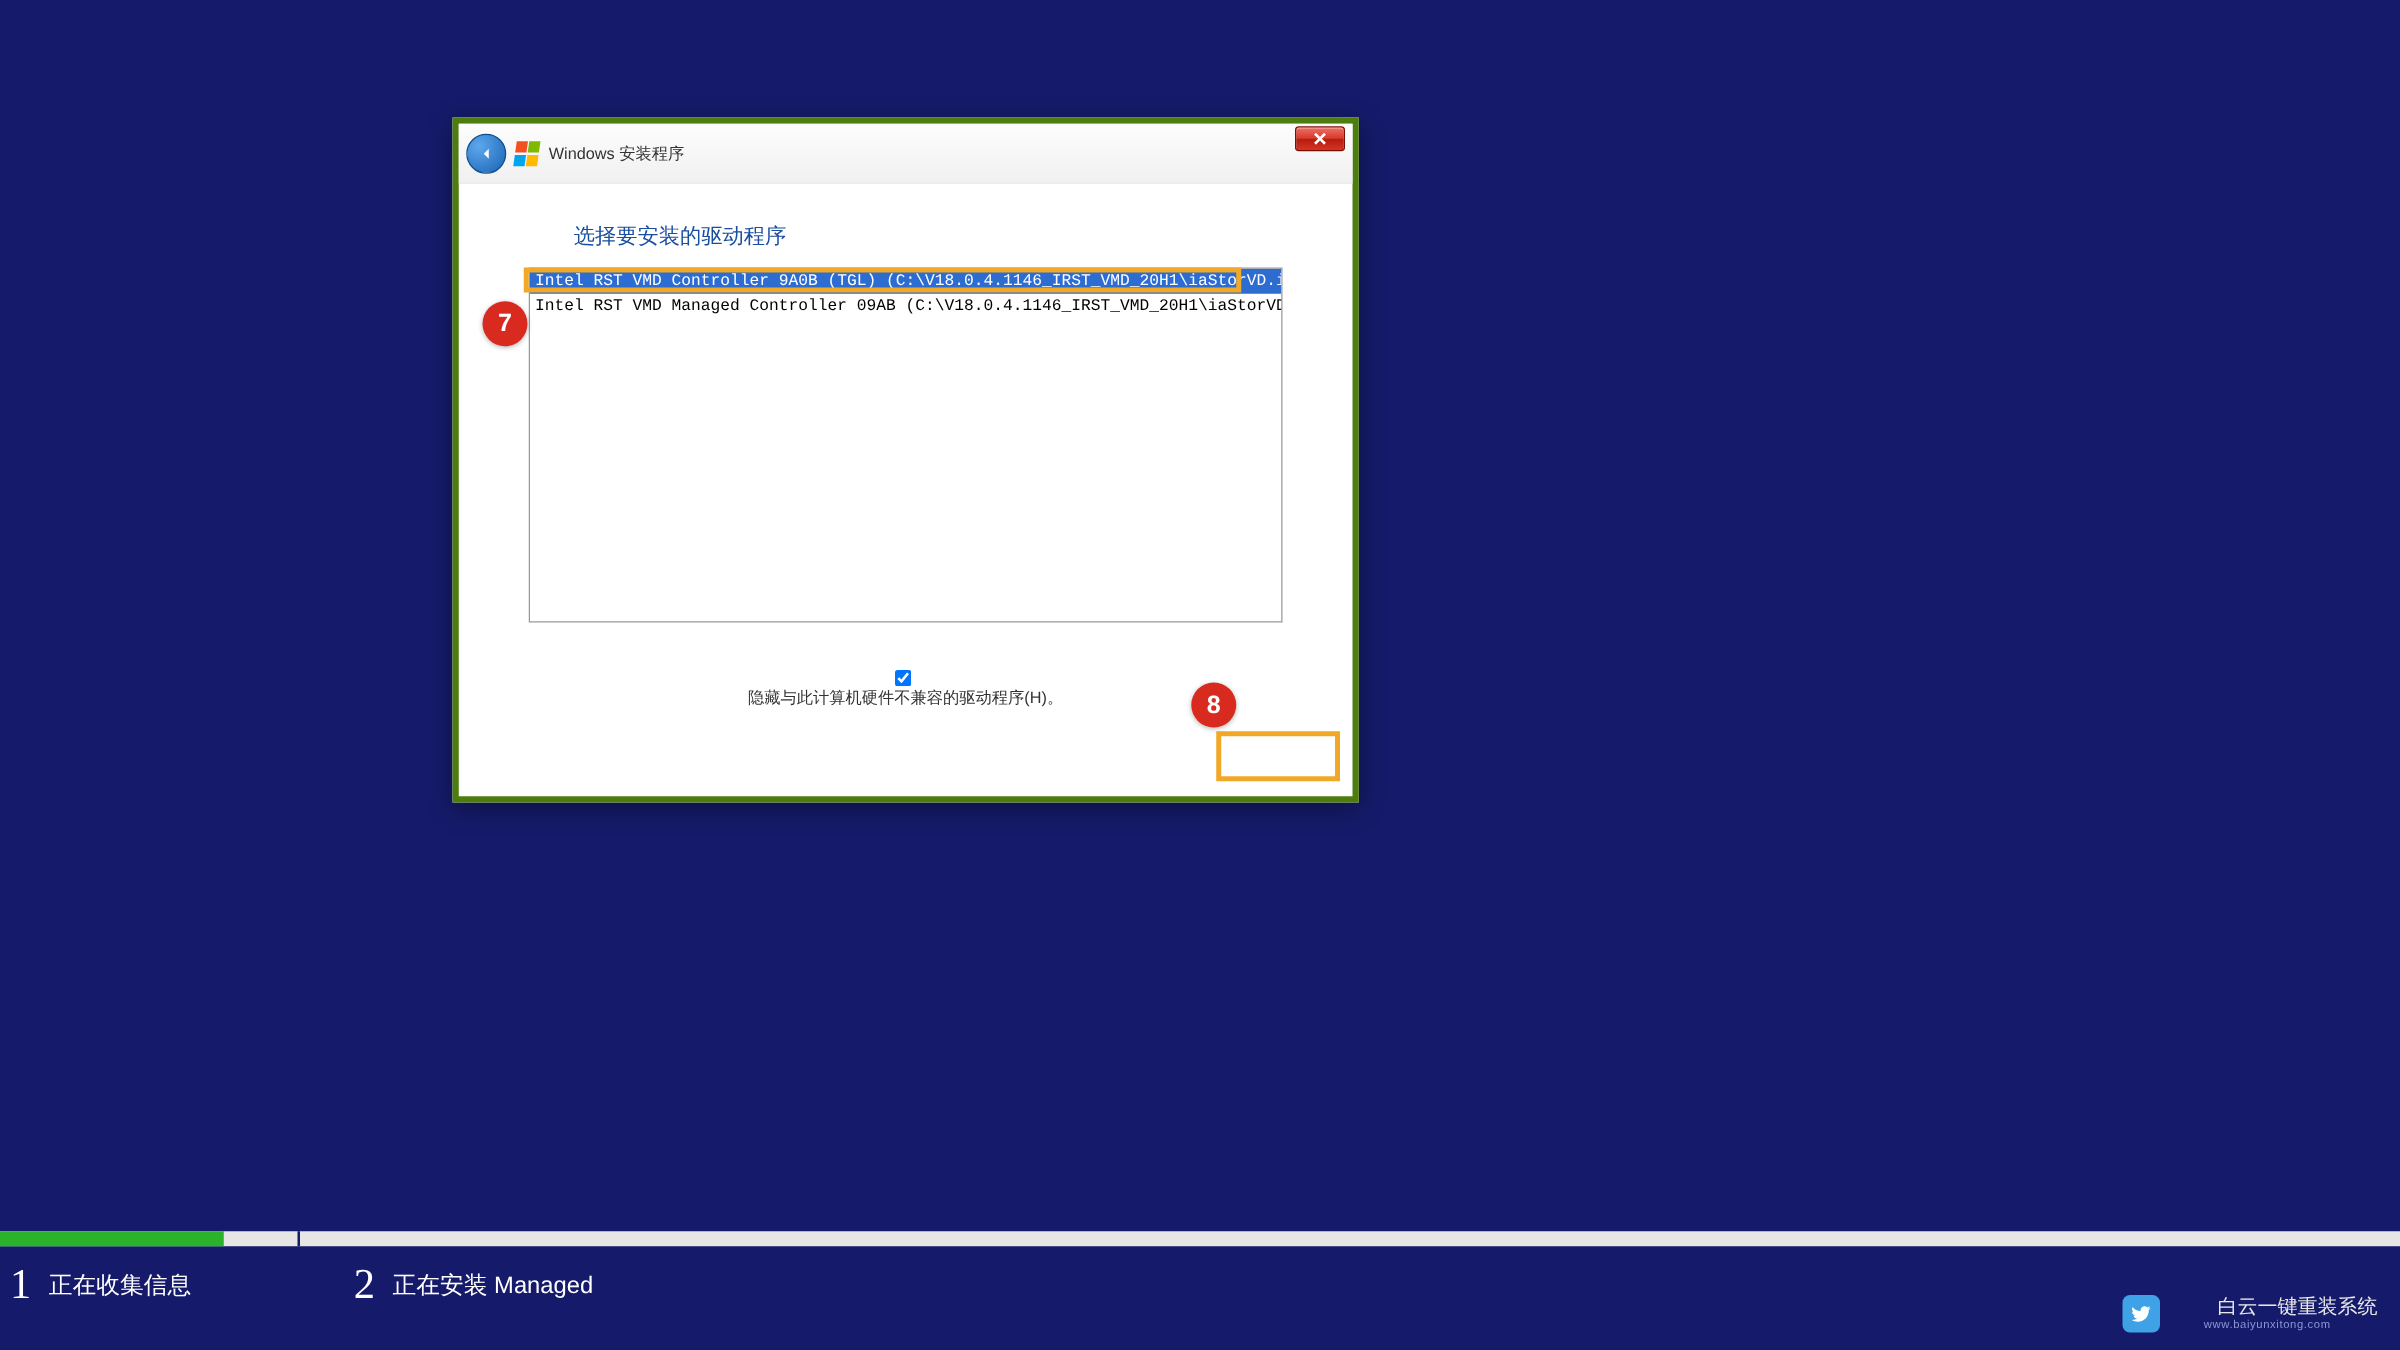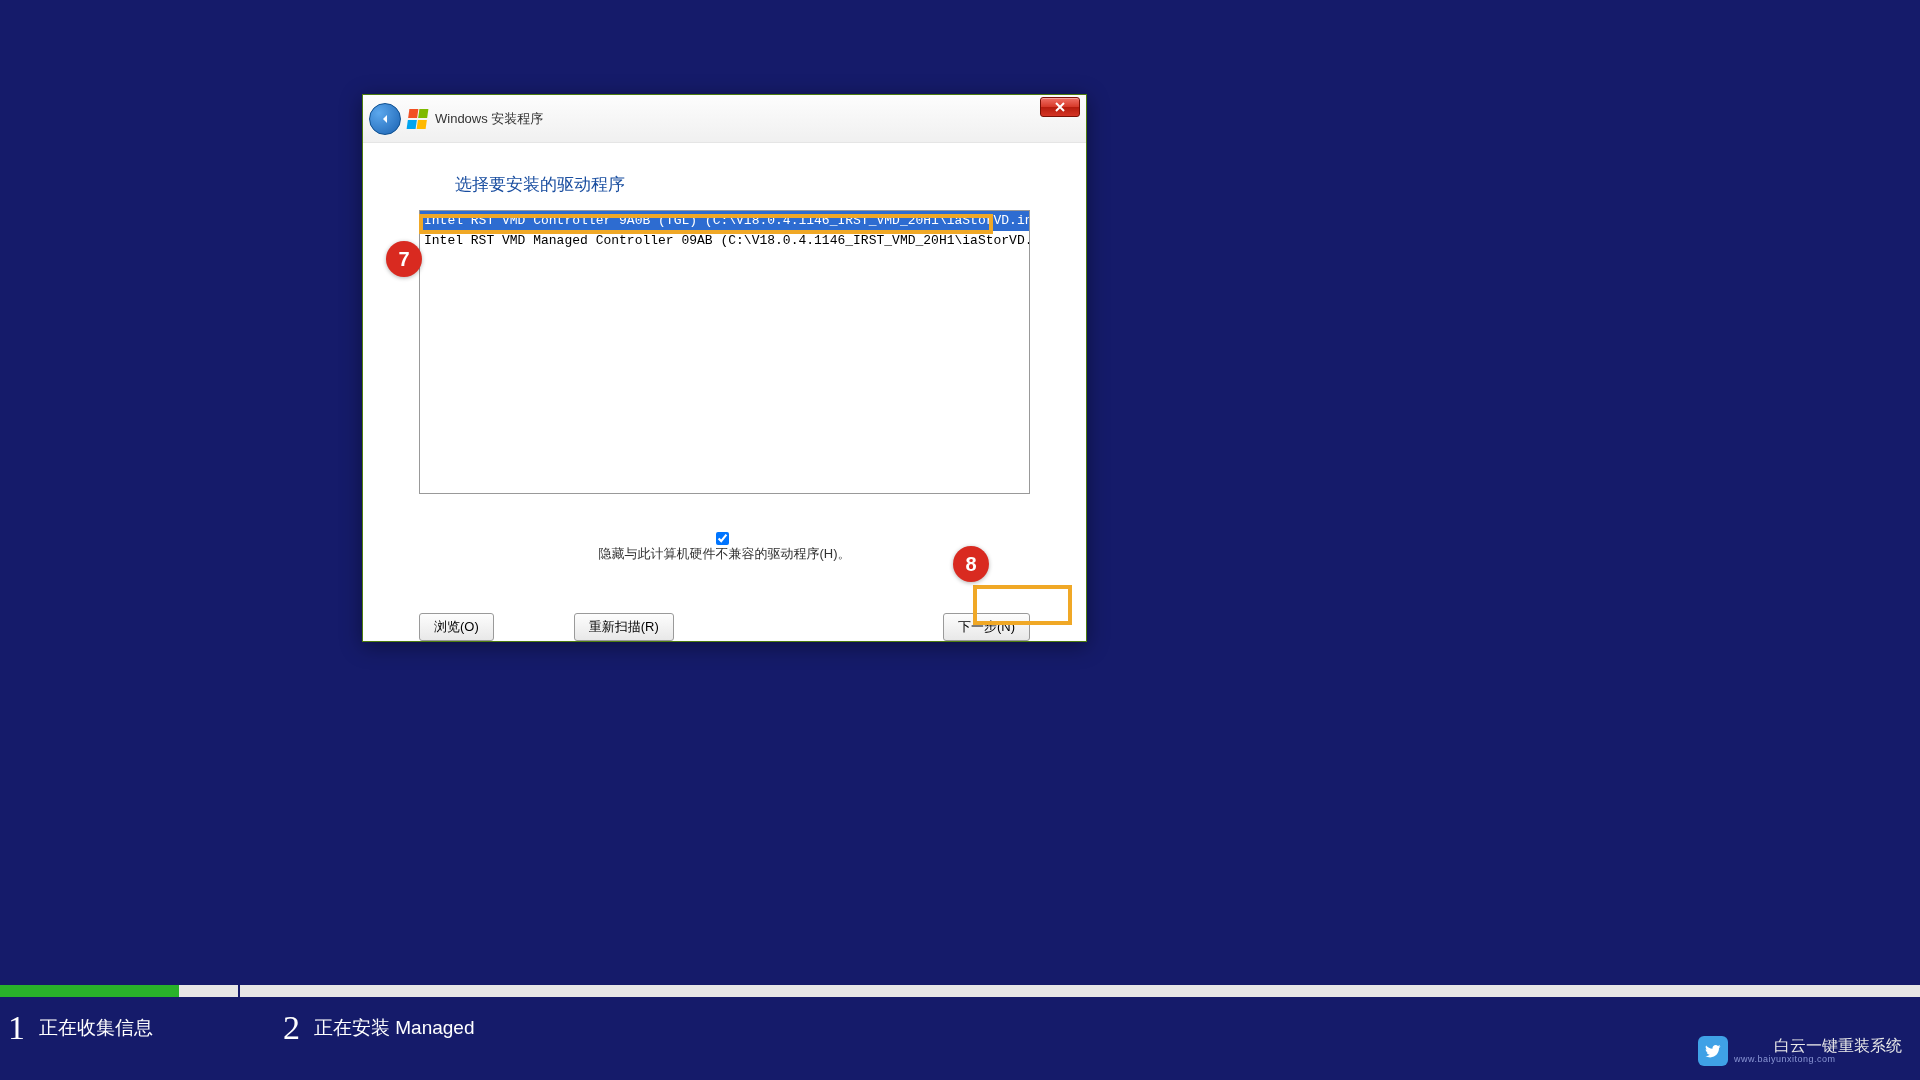--- a/index.html
+++ b/index.html
@@ -11,21 +11,21 @@
       overflow: hidden;
       position: relative;
     }
     .dialog {
       position: absolute;
       left: 362px;
       top: 94px;
       width: 725px;
       height: 548px;
       background: #fff;
-      border: 1px solid #4d7c0f;
+      border: 5px solid #4d7c0f;
       box-shadow: 0 4px 20px rgba(0,0,0,0.4);
     }
     .titlebar {
       height: 48px;
       background: linear-gradient(to bottom, #fdfdfd, #f0f0f0);
       border-bottom: 1px solid #e5e5e5;
       display: flex;
       align-items: center;
       padding: 0 6px;
       position: relative;
@@ -223,20 +223,21 @@
       color: #e8e8e8;
       font-size: 16px;
       line-height: 1;
       font-weight: 400;
       margin-left: 40px;
     }
     .wm-text-sub {
       color: #8a96d4;
       font-size: 9px;
       letter-spacing: 0.5px;
+      margin-left: 29px;
     }
   </style>
 </head>
 <body>
 
 <div class="dialog">
   <div class="titlebar">
     <div class="back-btn">
       <svg viewBox="0 0 24 24">
           <path fill="white" d="M15 6l-6 6 6 6V6z"></path>
@@ -262,25 +263,20 @@
     <div class="listbox">
       <div class="listrow selected">Intel RST VMD Controller 9A0B (TGL) (C:\V18.0.4.1146_IRST_VMD_20H1\iaStorVD.inf)</div>
       <div class="listrow">Intel RST VMD Managed Controller 09AB (C:\V18.0.4.1146_IRST_VMD_20H1\iaStorVD.inf)</div>
     </div>
 
     <div class="checkbox-row">
       <input type="checkbox" checked="" style="">
       <span>隐藏与此计算机硬件不兼容的驱动程序(H)。</span>
     </div>
 
-    <div class="button-row">
-      <button class="btn">浏览(O)</button>
-      <button class="btn">重新扫描(R)</button>
-      <button class="btn btn-next">下一步(N)</button>
-    </div>
   </div>
 </div>
 
 <div class="annot-box" style="left:419px; top:214px; width:574px; height:20px;"></div>
 <div class="annot" style="left:386px; top:241px;">
     <span>7</span>
   </div>
 
 <div class="annot-box" style="left:973px; top:585px; width:99px; height:40px;"></div>
 <div class="annot" style="left:953px; top:546px;">

